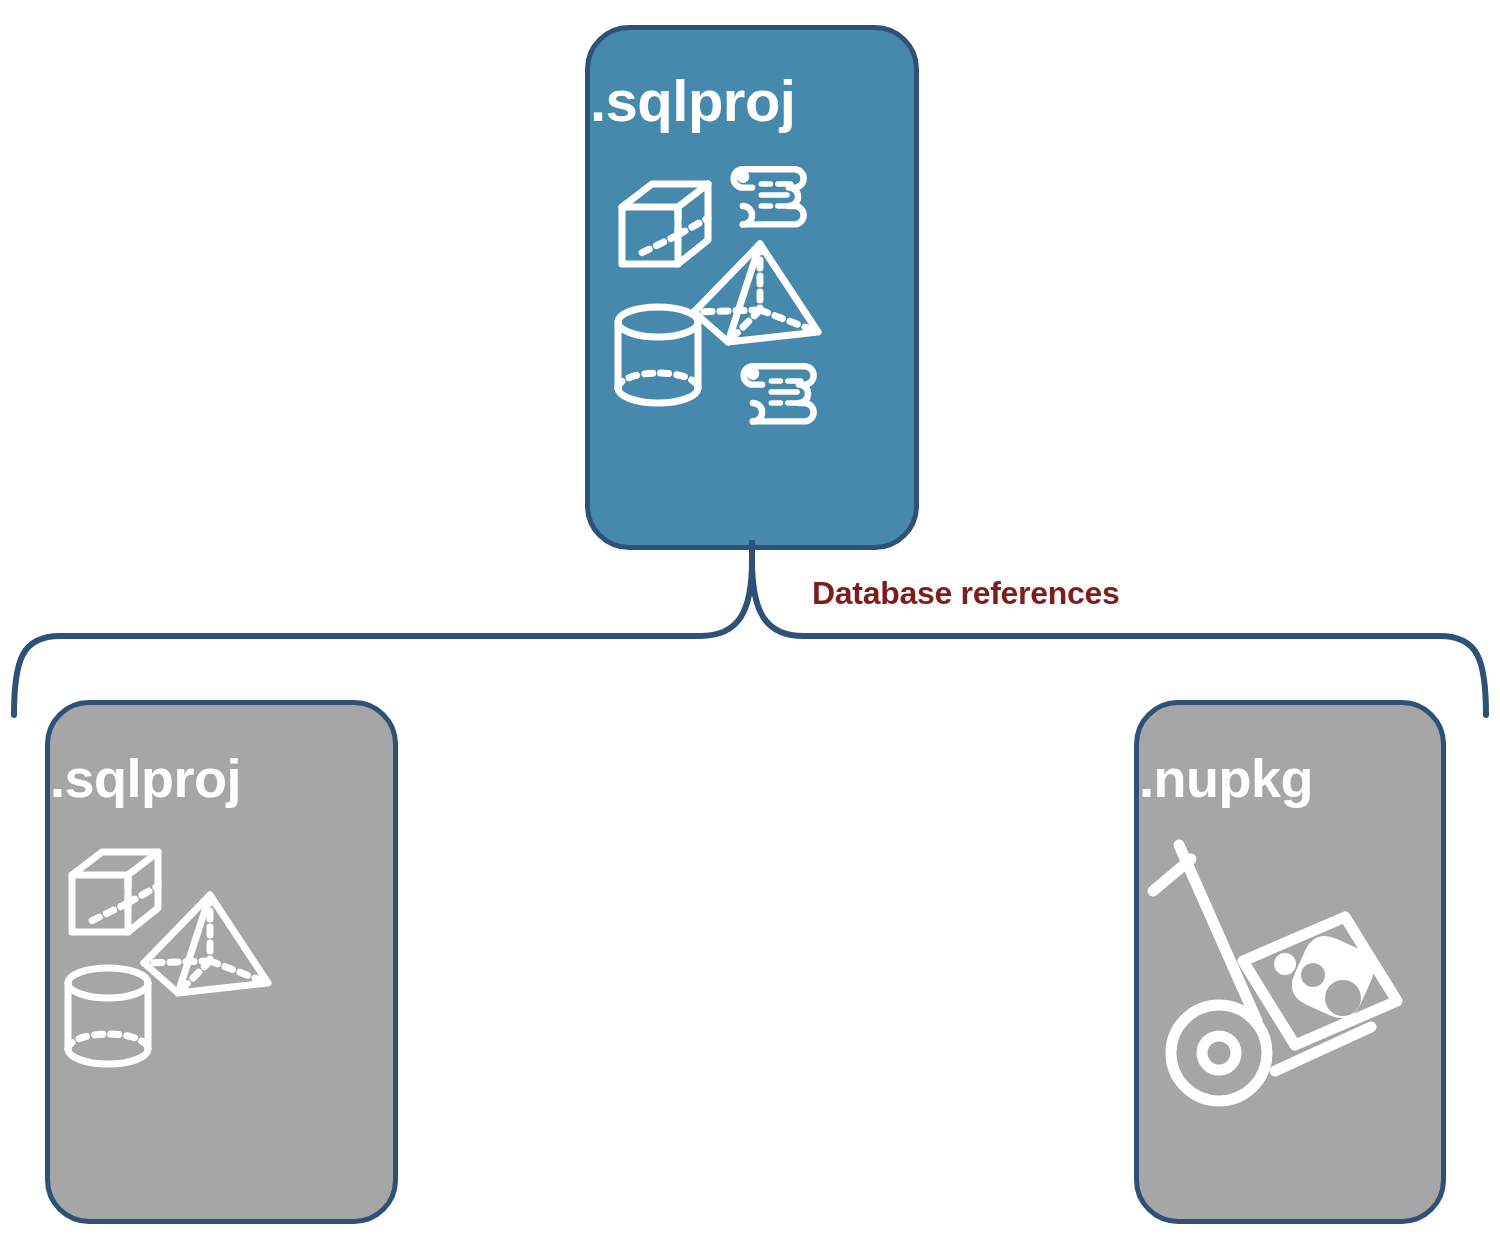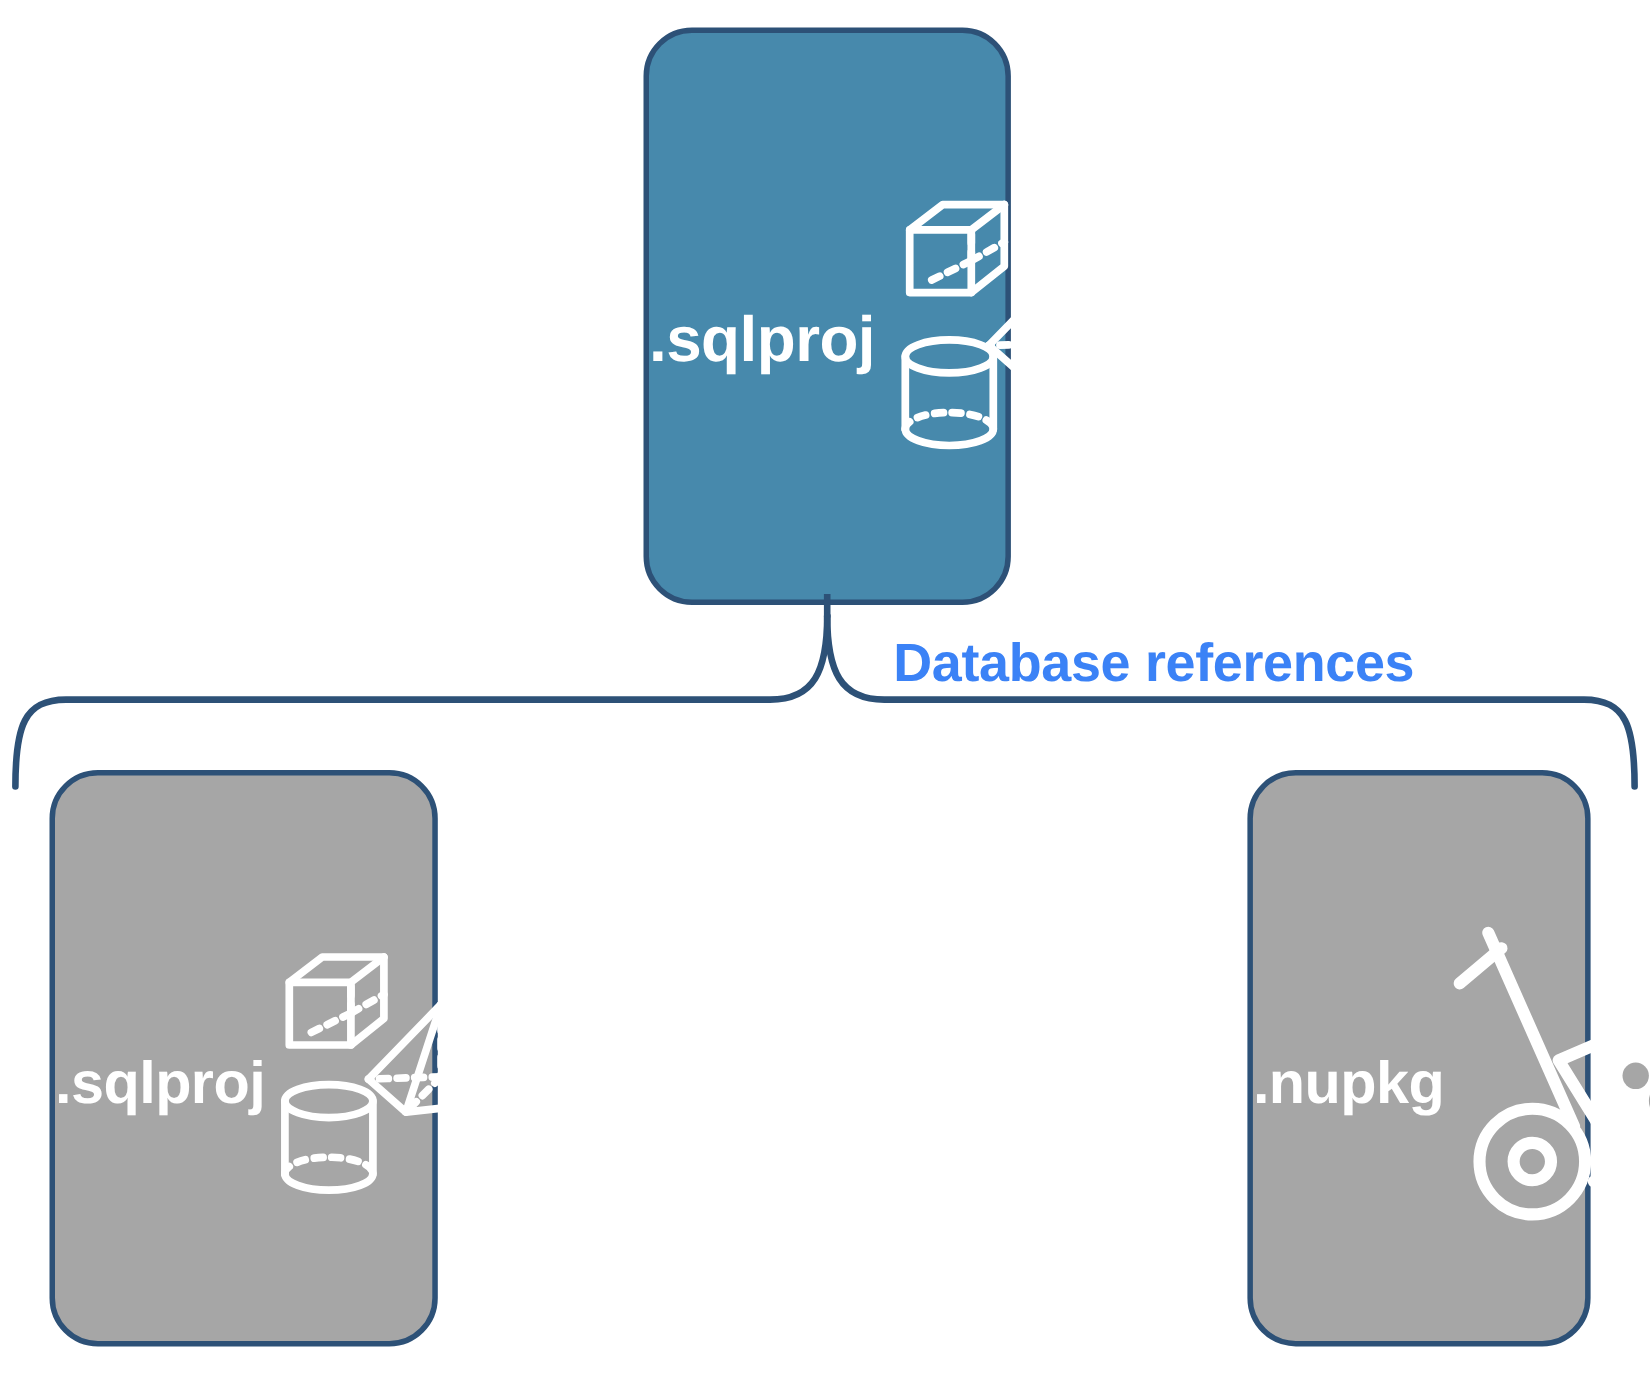--- a/index.html
+++ b/index.html
@@ -22,22 +22,22 @@
     width: 1500px;
     height: 1250px;
   }
 
   .card {
     position: absolute;
     box-sizing: border-box;
     border: 5px solid #2d5177;
     border-radius: 44px;
     display: flex;
-    flex-direction: row;
-    align-items: center;
+    flex-direction: column;
+    align-items: flex-start;
   }
 
   .card.primary  { background: #4789ac; }
   .card.muted    { background: #a6a6a6; }
 
   .card-title {
     color: #ffffff;
     font-weight: bold;
     letter-spacing: -0.5px;
     line-height: 1;
@@ -85,22 +85,22 @@
     width: 1500px;
     height: 190px;
     pointer-events: none;
   }
 
   
   #bracket-label {
     position: absolute;
     left: 812px;
     top: 575px;
-    color: #3b82f6;
-    font-size: 49px;
+    color: #7f1d1d;
+    font-size: 32px;
     font-weight: bold;
     letter-spacing: -0.3px;
     white-space: nowrap;
     user-select: none;
   }
 
   .icon-wrap { line-height: 0; }
 </style>
 </head>
 <body>

